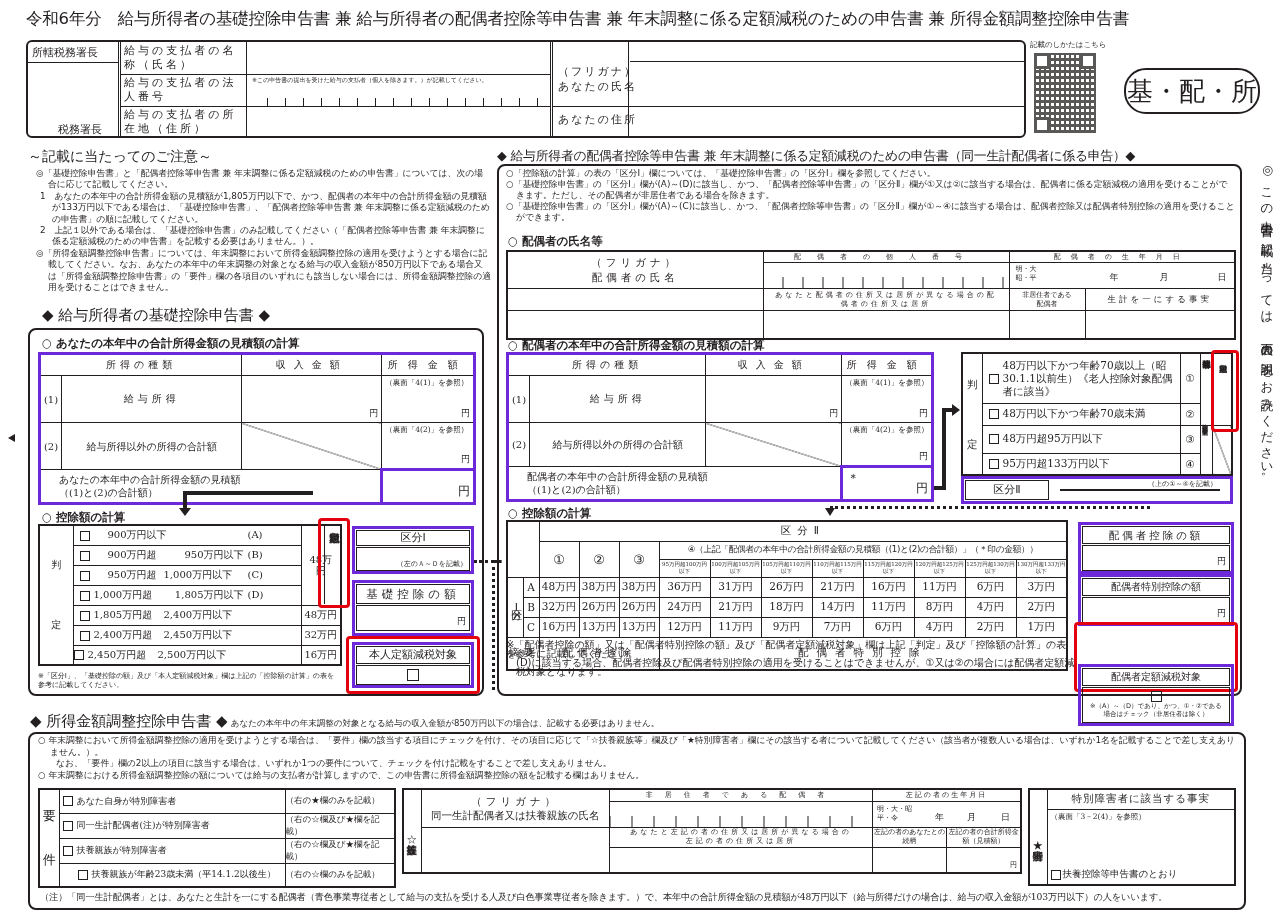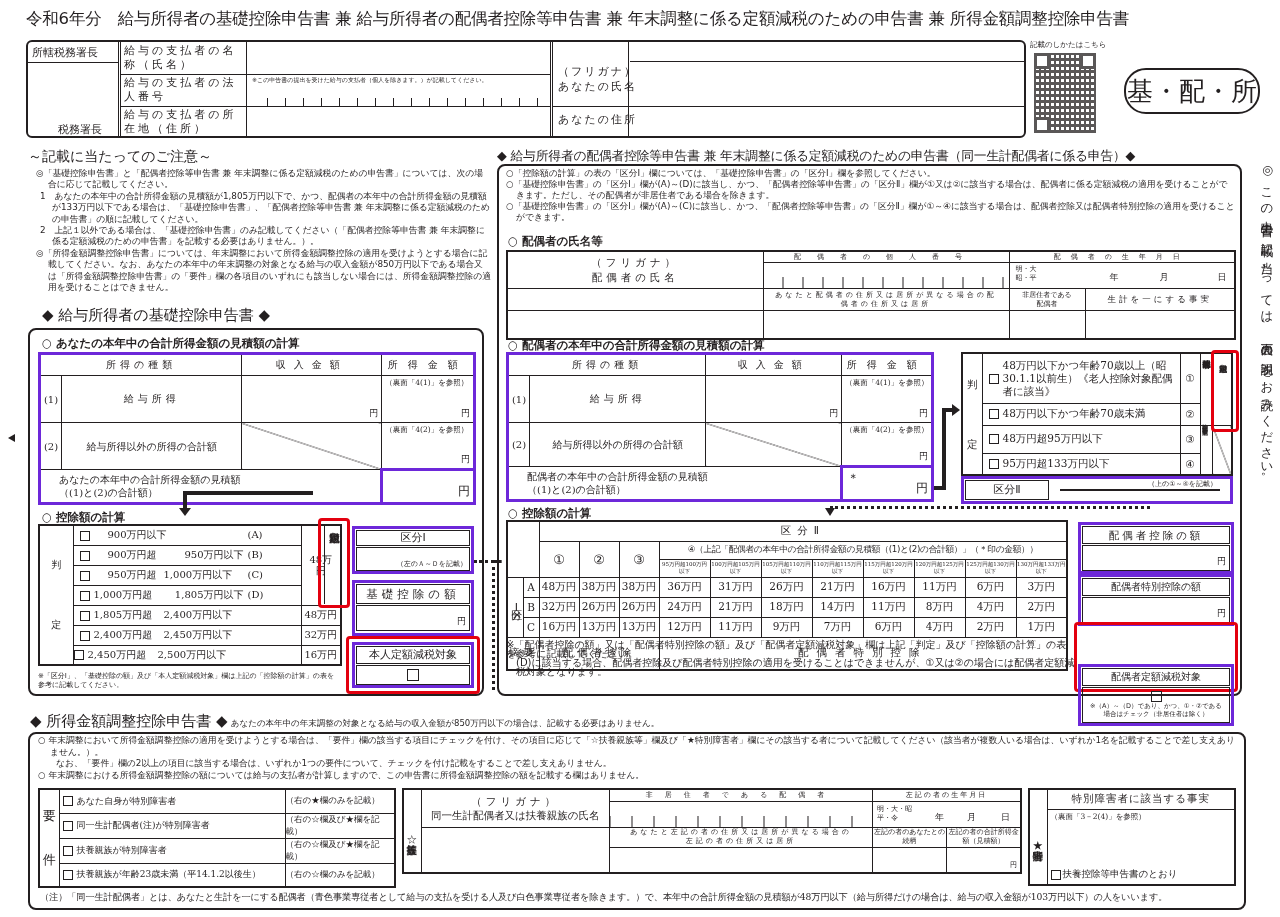--- a/index.html
+++ b/index.html
@@ -429,21 +429,21 @@
   </tr>
   <tr style="height:24px">
     <td style="padding-left:3px"><span class="cb"></span><span>同一生計配偶者(注)が特別障害者</span></td>
     <td style="border-left:none;font-size:8.5px">（右の☆欄及び★欄を記載）</td>
   </tr>
   <tr style="height:24px">
     <td style="padding-left:3px"><span class="cb"></span><span>扶養親族が特別障害者</span></td>
     <td style="border-left:none;font-size:8.5px">（右の☆欄及び★欄を記載）</td>
   </tr>
   <tr style="height:24px">
-    <td style="padding-left:3px"><span class="cb"></span><span>扶養親族が年齢23歳未満（平14.1.2以後生）</span></td>
+    <td style="padding-left:18px"><span class="cb"></span><span>扶養親族が年齢23歳未満（平14.1.2以後生）</span></td>
     <td style="border-left:none;font-size:8.5px">（右の☆欄のみを記載）</td>
   </tr>
 </tbody>
   </table>
 
 <table class="abs serif" style="left:402px;top:788px;width:620px;font-size:9px;border:2px solid #231f20">
   <tbody>
       <tr style="height:12px">
     <td rowspan="4" class="vert center" style="width:18px;font-size:10.5px">☆扶養親族等</td>
     <td rowspan="2" class="center" style="width:188px;line-height:14px;font-size:10.5px"><span style="letter-spacing:4px">（フリガナ）</span><br><span>同一生計配偶者又は扶養親族の氏名</span></td>

